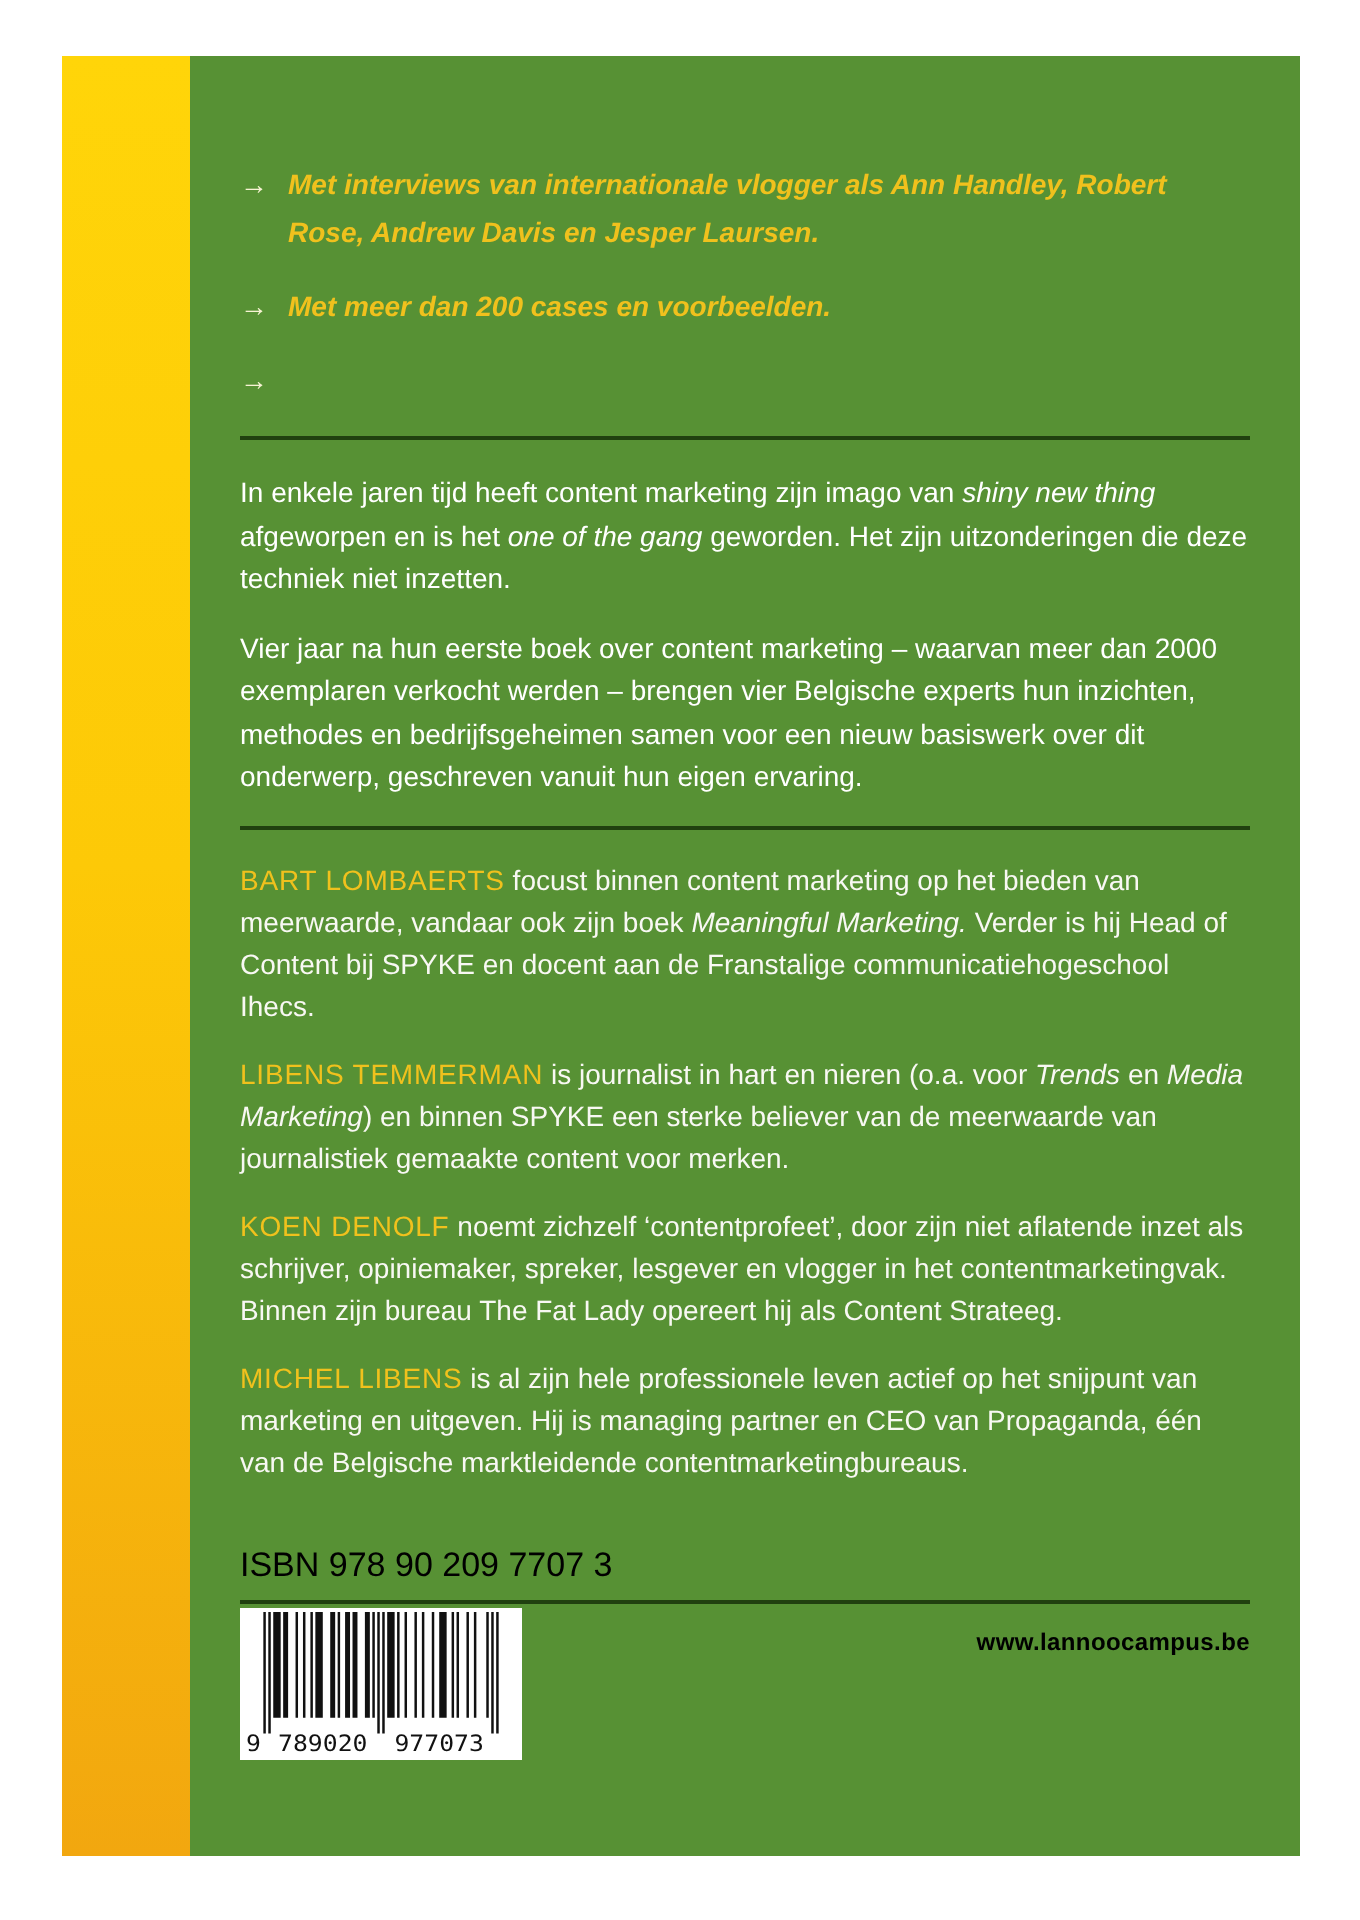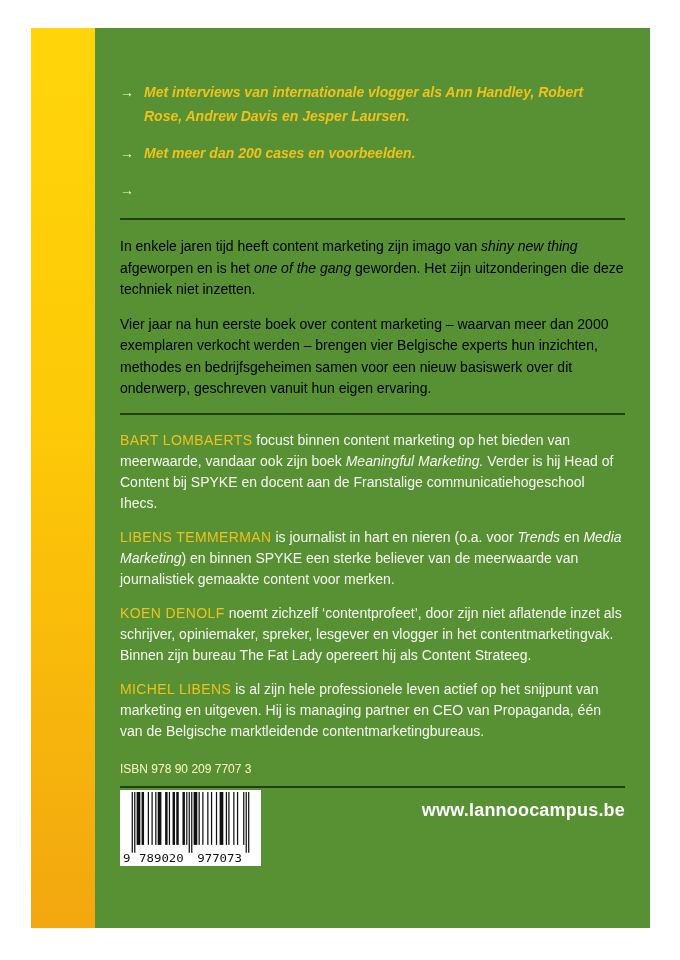--- a/index.html
+++ b/index.html
@@ -12,33 +12,33 @@
 
   .bullet { display:flex; gap:9px; color:#f0c11d; font-weight:bold; font-style:italic;
             font-size:14px; line-height:24px; margin:0 0 13px 0; }
   .arrow  { color:#f7f3d3; font-style:normal; font-weight:bold; flex:0 0 15px; }
 
   .divider { height:2px; background:#20400f; border:0; margin:0; }
   .div1 { margin-top:16px; margin-bottom:16px; }
   .div2 { margin-top:9px;  margin-bottom:15px; }
   .div3 { margin-top:8px;  margin-bottom:2px; }
 
-  .para { color:#000000; font-size:14px; line-height:21.5px; margin:0 0 13px 0; }
+  .para { color:#ffffff; font-size:14px; line-height:21.5px; margin:0 0 13px 0; }
   .bio  { color:#f8f8f3; font-size:14px; line-height:21px;   margin:0 0 13px 0; }
   .bio .name { color:#f0c11d; font-weight:normal; letter-spacing:0.4px; }
   .it { font-style:italic; }
 
-  .isbn { color:#fef9c3; font-size:12px; margin-top:18px; line-height:18px; }
+  .isbn { color:#000000; font-size:17px; margin-top:32px; line-height:18px; }
 
   .bc-row { display:flex; justify-content:space-between; align-items:flex-start; }
   .bc-box { width:141px; height:76px; background:#ffffff; box-sizing:border-box; padding:2px 3px; }
   .bc-box svg { width:100%; height:100%; display:block; }
   .bc-box rect { fill:#111111; }
   .bc-box text { fill:#111111; font-family:"DejaVu Sans Mono","Liberation Mono",monospace; font-size:10px; }
-  .website { color:#ffffff; font-weight:bold; font-size:18px; margin-top:10px; letter-spacing:0.2px; }
+  .website { color:#000000; font-weight:bold; font-size:12px; margin-top:10px; letter-spacing:0.2px; }
 </style>
 </head>
 <body>
 
 <div class="page">
   <div class="cover">
     <div class="spine"></div>
     <div class="green">
 
       <div class="bullet">

